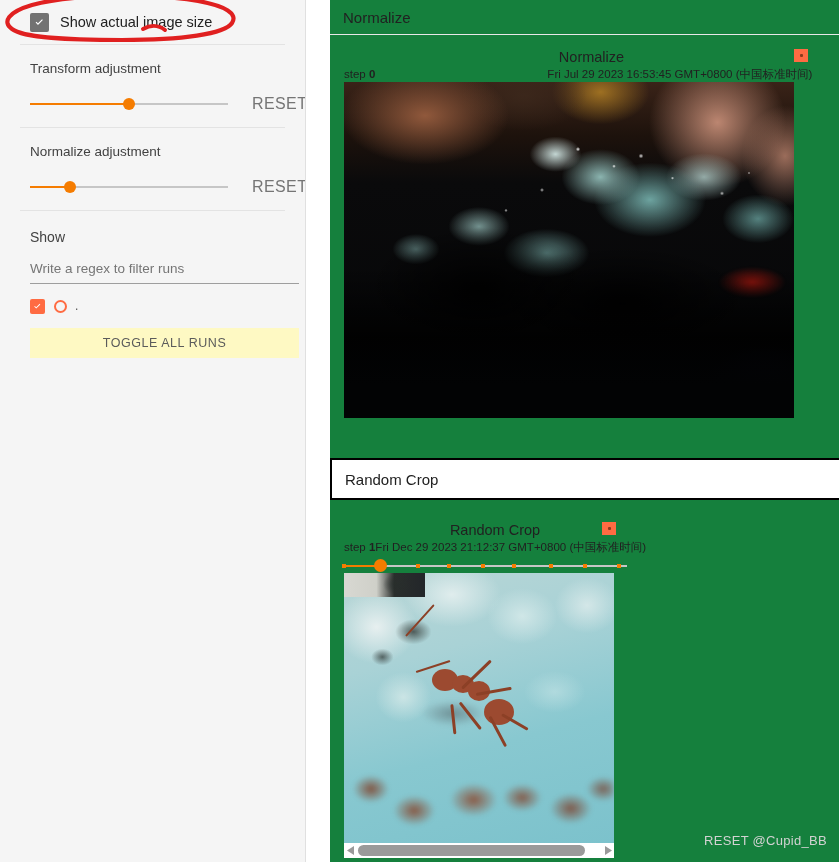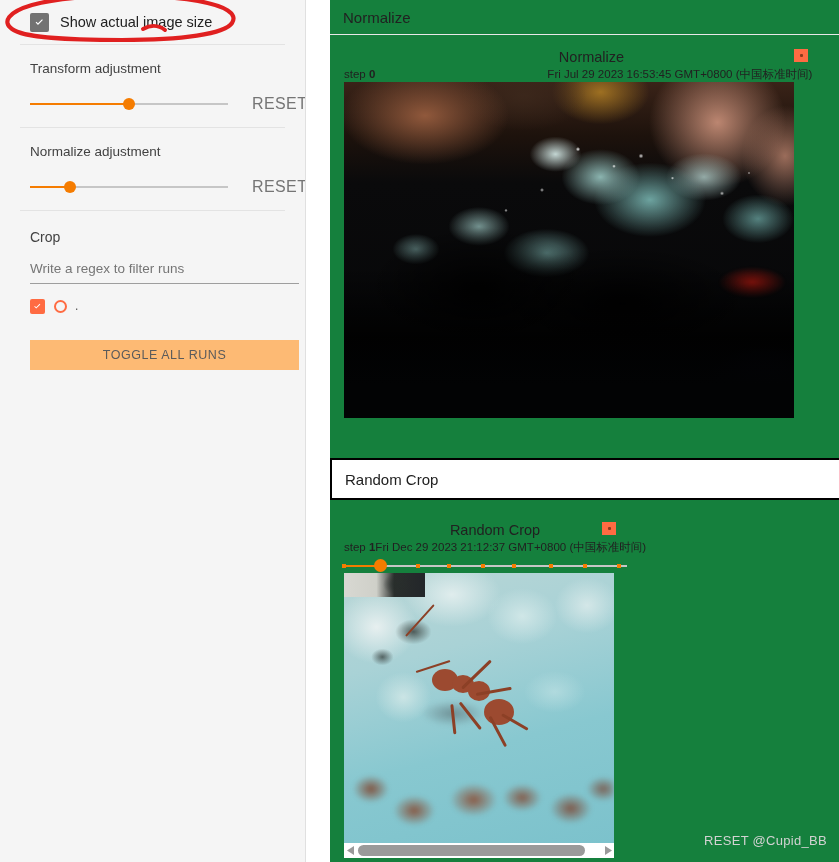--- a/index.html
+++ b/index.html
@@ -106,22 +106,22 @@
     border: 2px solid #ff6b42; background: transparent;
     margin-left: 9px; flex: none;
   }
   .run-name {
     font-size: 12px; color: #555; margin-left: 8px;
     line-height: 10px;
   }
 
   .toggle-all {
     display: block; width: 269px; height: 30px;
-    margin-top: 23px;
-    background: #fdba74; border: none;
+    margin-top: 11px;
+    background: #fef9c3; border: none;
     font-family: inherit; font-size: 12.5px;
     letter-spacing: .55px; color: #5b5b5b;
     cursor: pointer;
   }
   .transform-label {
     font-size: 13px; color: #616161;
     margin-top: 11px;
   }
 
   
@@ -380,21 +380,21 @@
           <div class="track-fill" id="cfill" style="width: 20%;"></div>
           <div class="thumb" id="cthumb" style="left: 20%;"></div>
         </div>
         <button class="reset-btn">RESET</button>
       </div>
     </div>
 
     <div class="side-divider"></div>
 
     <div class="runs-block">
-      <div class="runs-title">Crop</div>
+      <div class="runs-title">Show</div>
 
       <input class="regex-input" type="text" placeholder="Write a regex to filter runs" style="">
 
       <div class="run-row">
         <span class="run-check">
           <svg width="11" height="11" viewBox="0 0 24 24" aria-hidden="true">
             <path d="M9.2 16.6 4.8 12.2l1.5-1.5 2.9 2.9 7.5-7.5 1.5 1.5z" fill="#ffffff"></path>
           </svg>
         </span>
         <span class="run-circle"></span>

